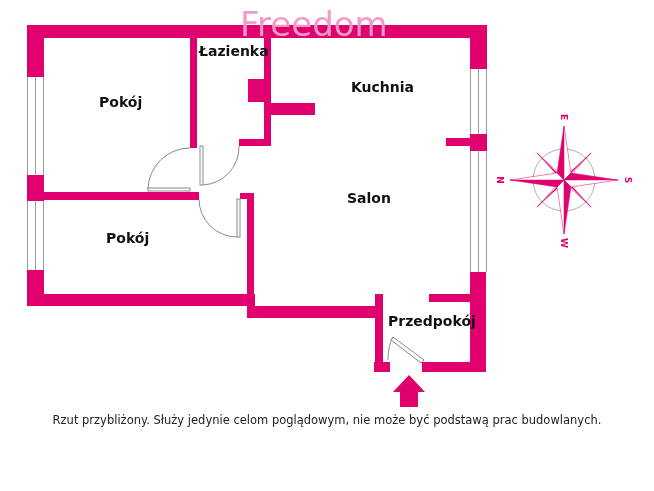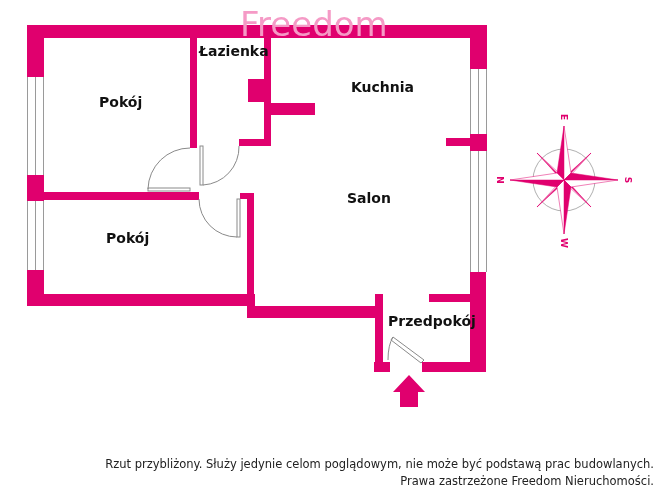--- a/index.html
+++ b/index.html
@@ -1,20 +1,20 @@
 <!DOCTYPE html>
 <html><head>
 <meta charset="utf-8">
 <style>
   html, body { margin:0; padding:0; background:#ffffff; }
   body { width:654px; height:491px; position:relative; overflow:hidden; font-family:"Liberation Sans", sans-serif; }
   #plan { position:absolute; left:0; top:0; }
   .room-label { font-family:"DejaVu Sans", sans-serif; font-weight:bold; font-size:14px; fill:#111; }
   .compass-letter { font-family:"DejaVu Sans", sans-serif; font-weight:bold; font-size:9px; fill:#e0006e; }
-  .footer { position:absolute; left:0; top:412px; width:654px; text-align:right; font-family:"DejaVu Sans", sans-serif; font-size:11.5px; color:#222; line-height:17px;margin-top:44px; }
+  .footer { position:absolute; left:0; top:412px; width:654px; text-align:center; font-family:"DejaVu Sans", sans-serif; font-size:11.5px; color:#222; line-height:17px; }
   .footer div { white-space:nowrap; }
   .watermark { font-family:"DejaVu Sans", sans-serif; font-size:34px; fill:#f59ac6; }
 </style>
 </head>
 <body>
 
 <svg id="plan" width="654" height="410" viewBox="0 0 654 410" xmlns="http://www.w3.org/2000/svg">
   <g fill="#e0006e">
 
     <rect x="27" y="25" width="460" height="13"></rect>
@@ -116,14 +116,13 @@
     </g>
     <text class="compass-letter" x="0" y="-60" transform="rotate(90 0 -63)" text-anchor="middle">E</text>
     <text class="compass-letter" x="64" y="3" transform="rotate(90 64 0)" text-anchor="middle">S</text>
     <text class="compass-letter" x="0" y="66" transform="rotate(90 0 63)" text-anchor="middle">W</text>
     <text class="compass-letter" x="-64" y="3" transform="rotate(90 -64 0)" text-anchor="middle">N</text>
   </g>
 </svg>
 
 <div class="footer">
   <div>Rzut przybliżony. Służy jedynie celom poglądowym, nie może być podstawą prac budowlanych.</div>
-  <div>Prawa zastrzeżone Freedom Nieruchomości.</div>
 </div>
 
 </body></html>

